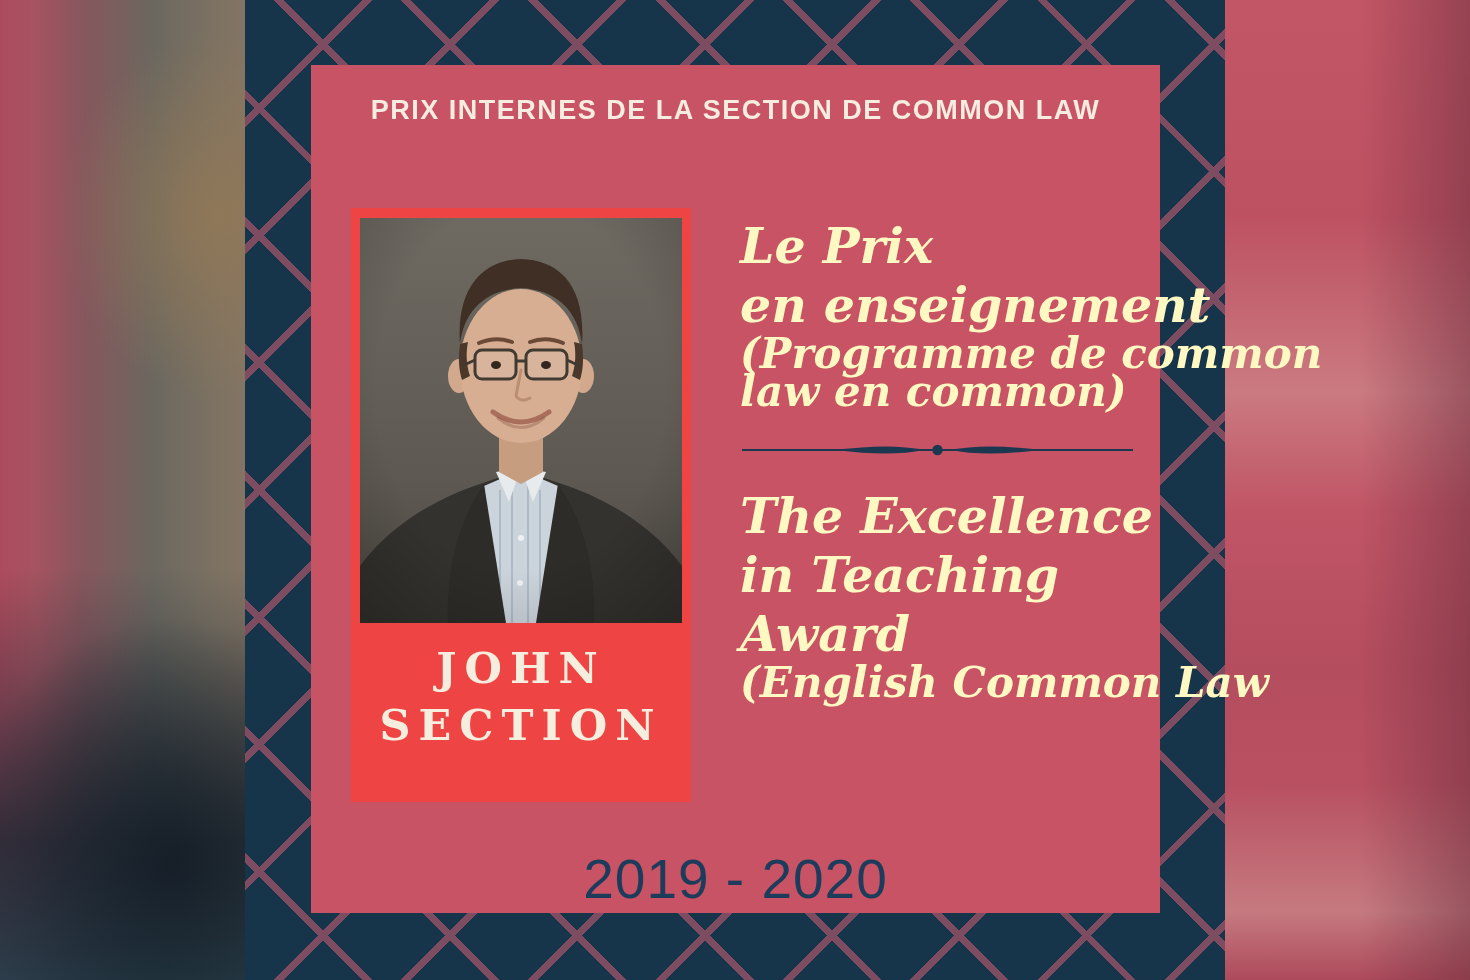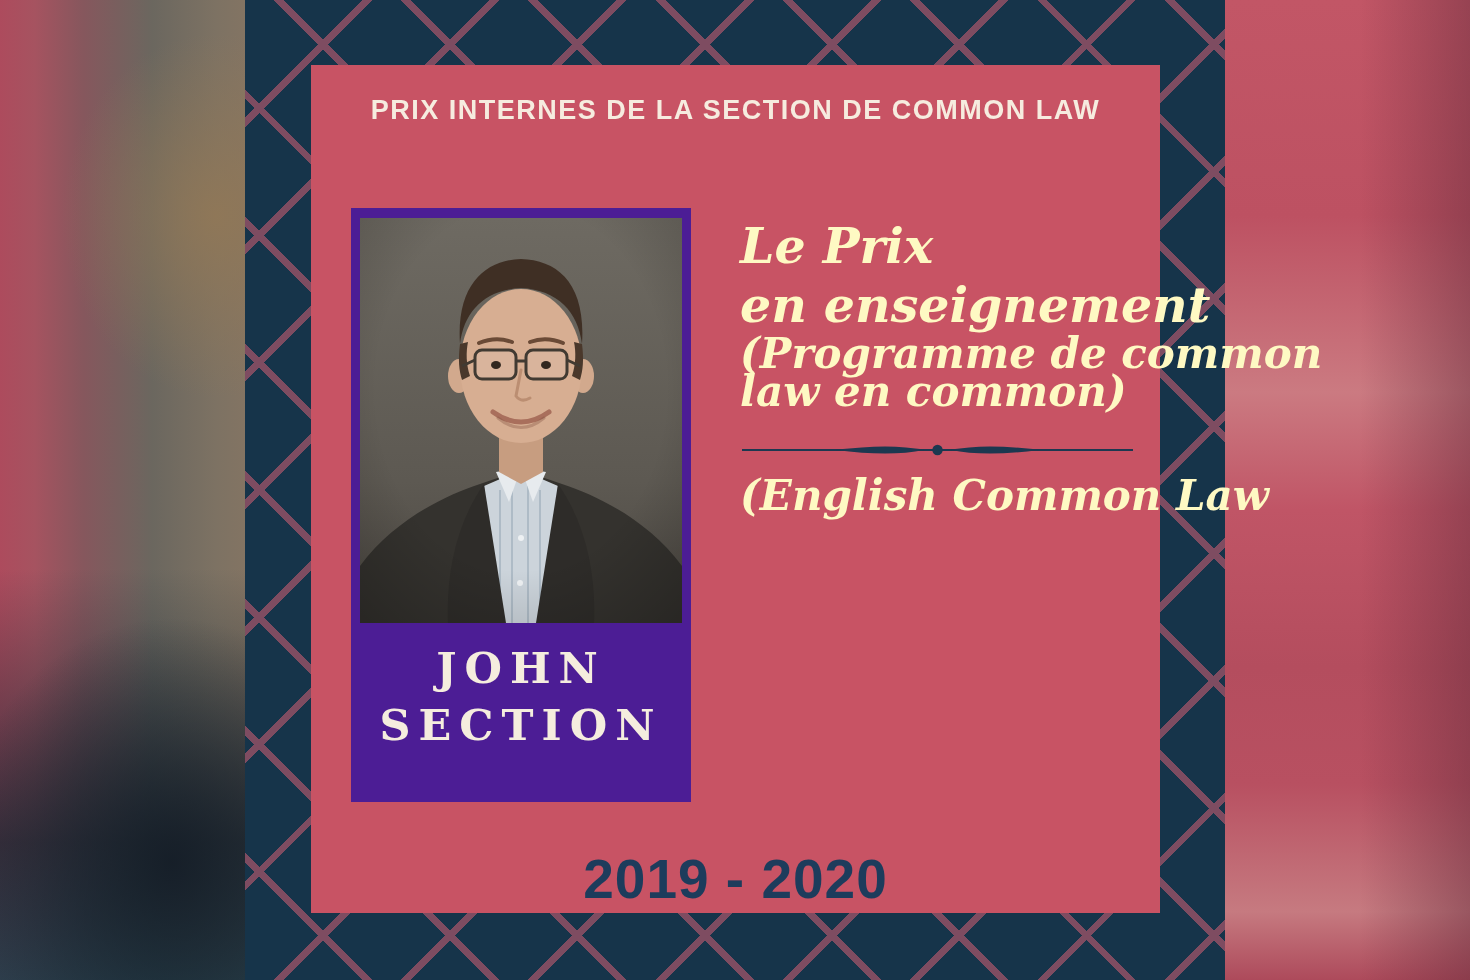--- a/index.html
+++ b/index.html
@@ -40,39 +40,39 @@
     position:absolute; left:66px; top:65px; width:849px; height:848px;
     background:#c85364;
   }
 
   .header { position:absolute; left:0; top:26px; width:100%; text-align:center;
             color:#f6ecdf; font-weight:700; font-size:27px; line-height:38px;
             letter-spacing:1.5px; }
 
   
   .photo-card { position:absolute; left:40px; top:143px; width:340px; height:594px;
-                background:#4c1d95; }
+                background:#ef4444; }
   .photo-frame { position:absolute; left:9px; top:10px; width:322px; height:405px;
                  overflow:hidden; }
   .photo-frame svg { display:block; }
   .name-plate { position:absolute; left:0; top:432px; width:100%; text-align:center;
                 color:#f5edde; font-family:"DejaVu Serif", serif; font-weight:700;
                 font-size:43px; line-height:57px; letter-spacing:8px; }
 
   
   .awards { position:absolute; left:417px; top:152px; width:430px;
             font-family:"DejaVu Serif", serif; color:#fef9c3;margin-left:12px; }
   .award-title   { font-style:italic; font-weight:700; font-size:49px; line-height:59px; }
   .award-sub     { font-style:italic; font-weight:700; font-size:42px; line-height:38px; }
   .award-title span, .award-sub span { display:block; white-space:nowrap; }
 
   .divider { margin:30px 0 14px 0; width:395px; height:18px; }
 
   .year { position:absolute; left:0; top:782px; width:100%; text-align:center;
-          color:#1d3c5c; font-weight:700; font-size:55px; letter-spacing:1px; }
+          color:#1d3c5c; font-weight:400; font-size:55px; letter-spacing:1px; }
 </style>
 </head>
 <body>
 
 <div class="viewport">
 
   <div class="backdrop backdrop-left"></div>
   <div class="backdrop backdrop-right"></div>
 
   <div class="stage">
@@ -158,20 +158,25 @@
           <span>law en common)</span>
         </div>
 
         <svg class="divider" viewBox="0 0 395 18">
           <line x1="2" y1="9" x2="393" y2="9" stroke="#1c3850" stroke-width="1.8"></line>
           <path d="M96 9 Q150 2 184 9 Q150 16 96 9 Z" fill="#1c3850"></path>
           <path d="M299 9 Q245 2 211 9 Q245 16 299 9 Z" fill="#1c3850"></path>
           <circle cx="197.5" cy="9" r="5.2" fill="#1c3850"></circle>
         </svg>
 
+        <div class="award-title" style="margin-top:10px;">
+          <span>The Excellence</span>
+          <span>in Teaching</span>
+          <span>Award</span>
+        </div>
         <div class="award-sub">
           <span>(English Common Law</span>
         </div>
       </div>
 
       <div class="year">2019 - 2020</div>
 
     </div>
   </div>
 </div>

